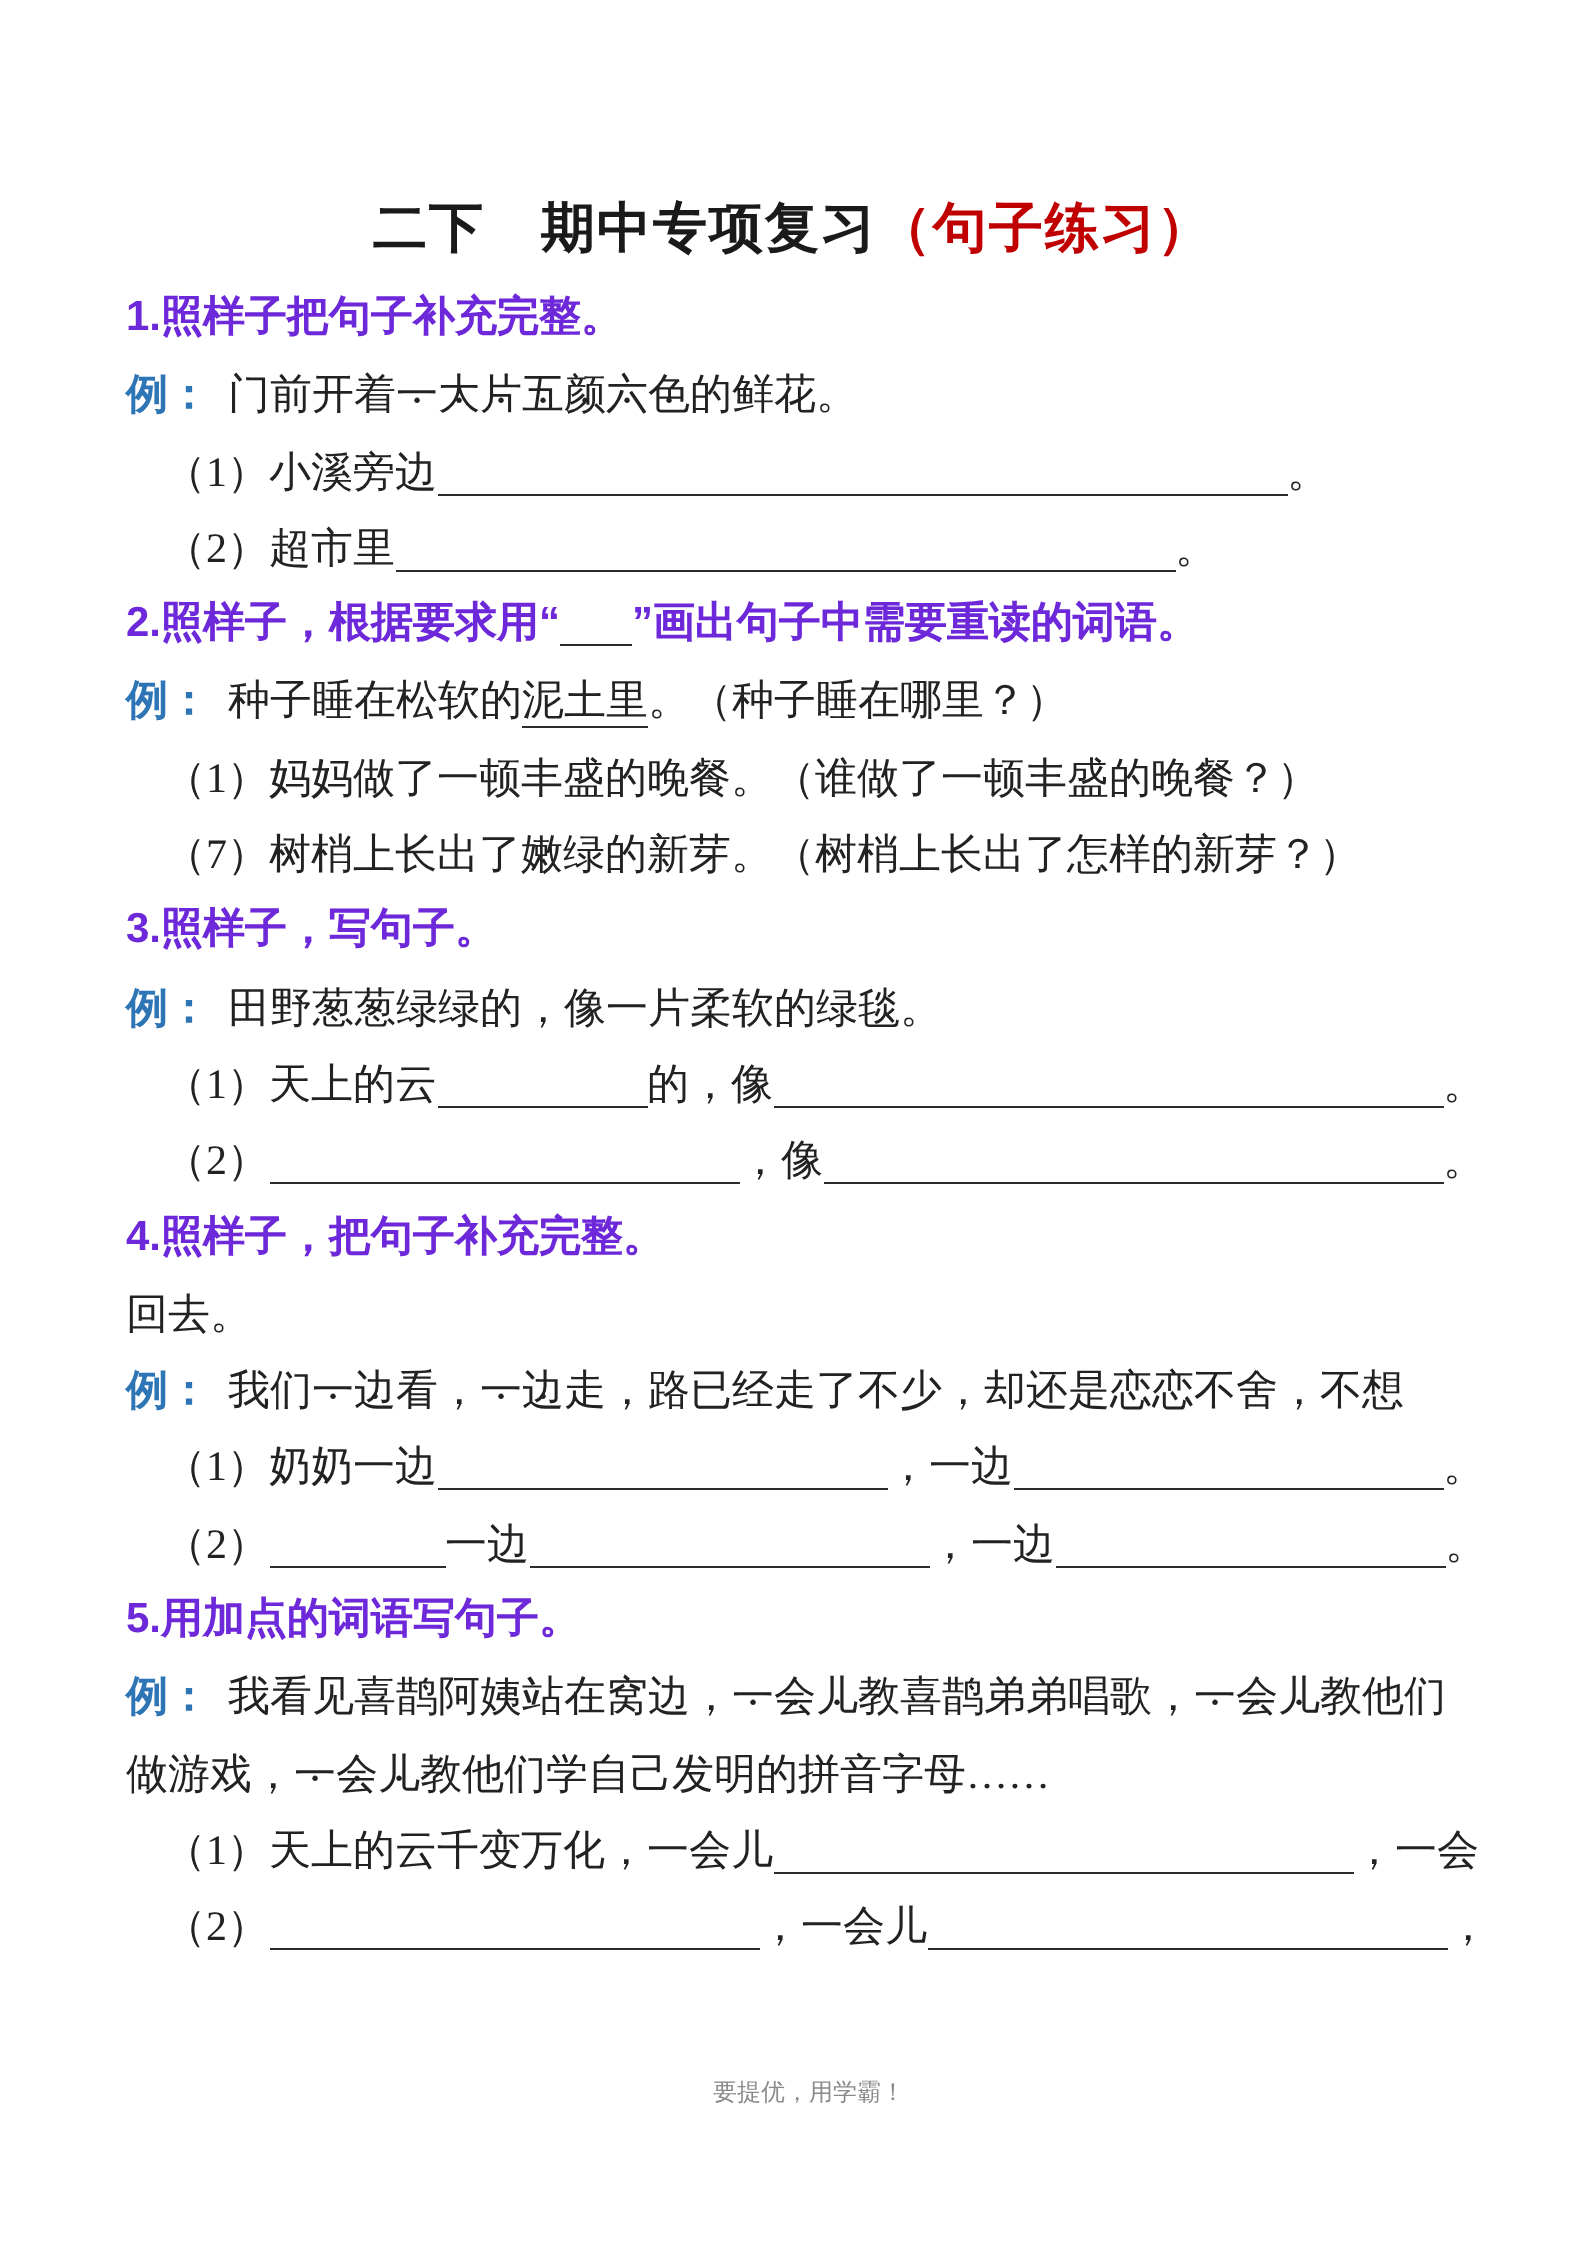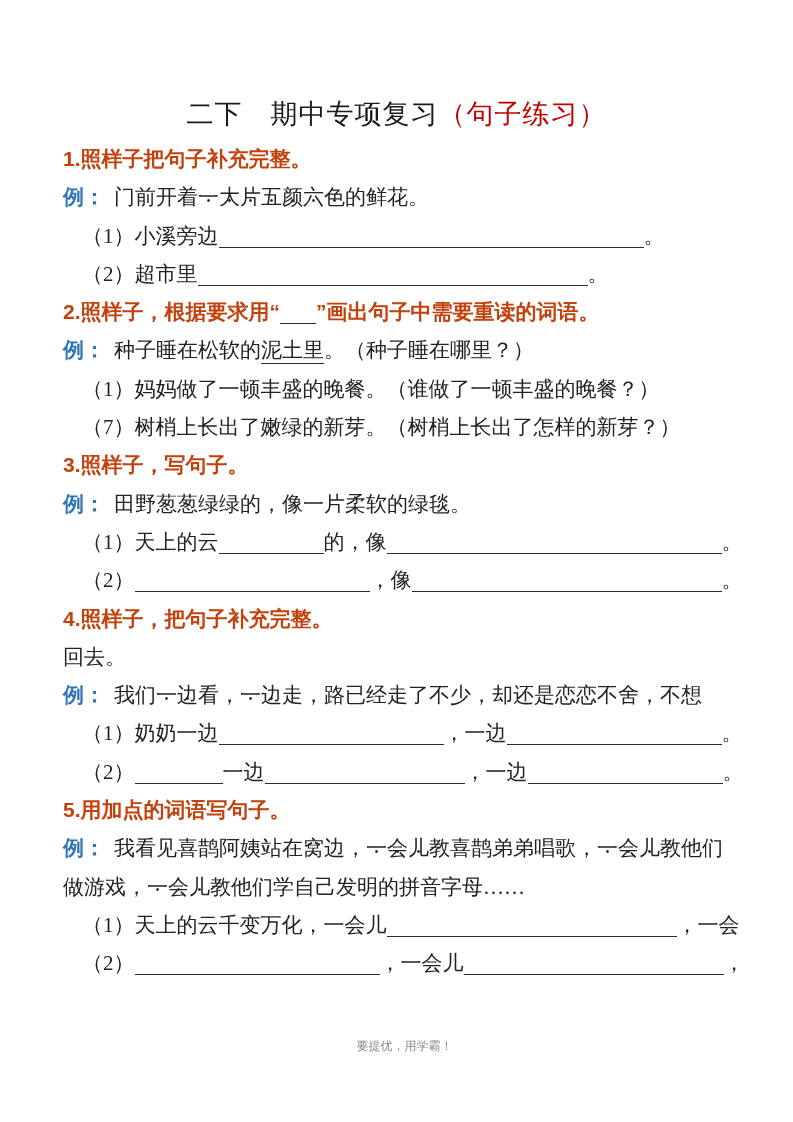--- a/index.html
+++ b/index.html
@@ -13,21 +13,21 @@
     color: #222222;
   }
   .title {
     position: absolute;
     top: 97px;
     left: 0;
     right: 0;
     margin: 0;
     text-align: center;
     font-family: "Liberation Sans", sans-serif;
-    font-weight: normal;
+    font-weight: bold;
     font-size: 27px;
     line-height: 34px;
     color: #1a1a1a;
     letter-spacing: 1px;
     white-space: nowrap;
   }
   .title .red { color: #c00000; }
   .doc-lines {
     position: absolute;
     top: 140px;
@@ -36,21 +36,21 @@
   }
   .line {
     height: 38.3px;
     line-height: 38.3px;
     font-size: 21px;
     white-space: nowrap;
   }
   .line.heading {
     font-family: "Liberation Sans", sans-serif;
     font-weight: bold;
-    color: #c2410c;
+    color: #6d28d9;
   }
   .line.item { padding-left: 7px; margin-left: 12px; }
   .exlabel {
     color: #2e75b6;
     font-weight: bold;
     margin-right: 9px;
   }
   .blank {
     display: inline-block;
     border-bottom: 1.6px solid #2b2b2b;

